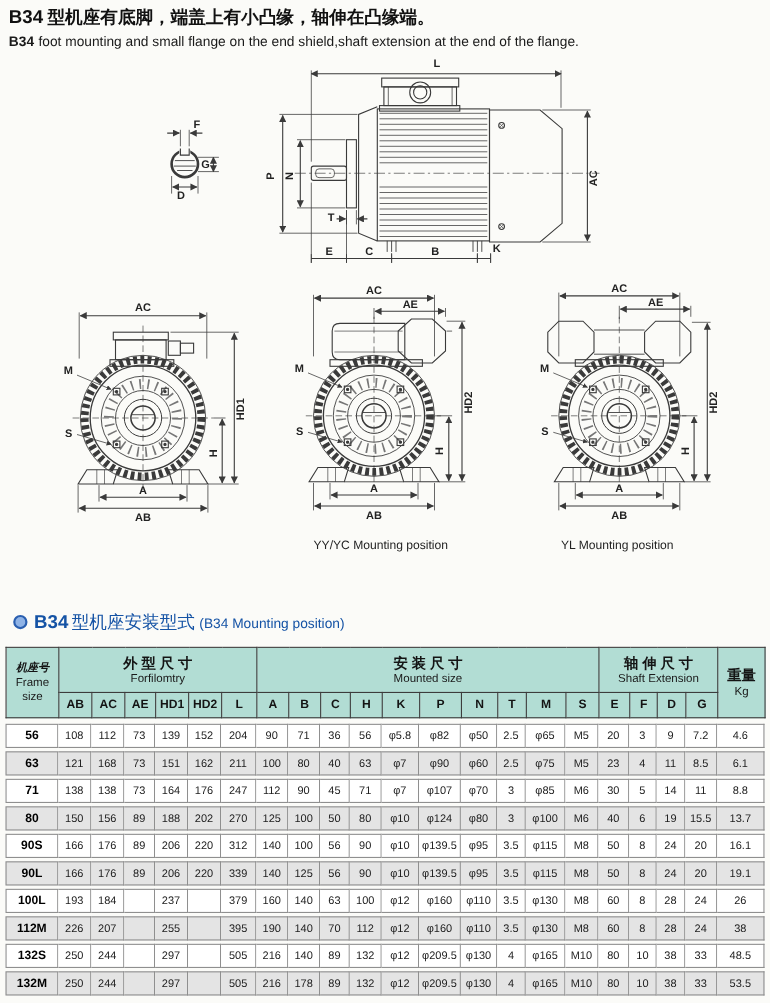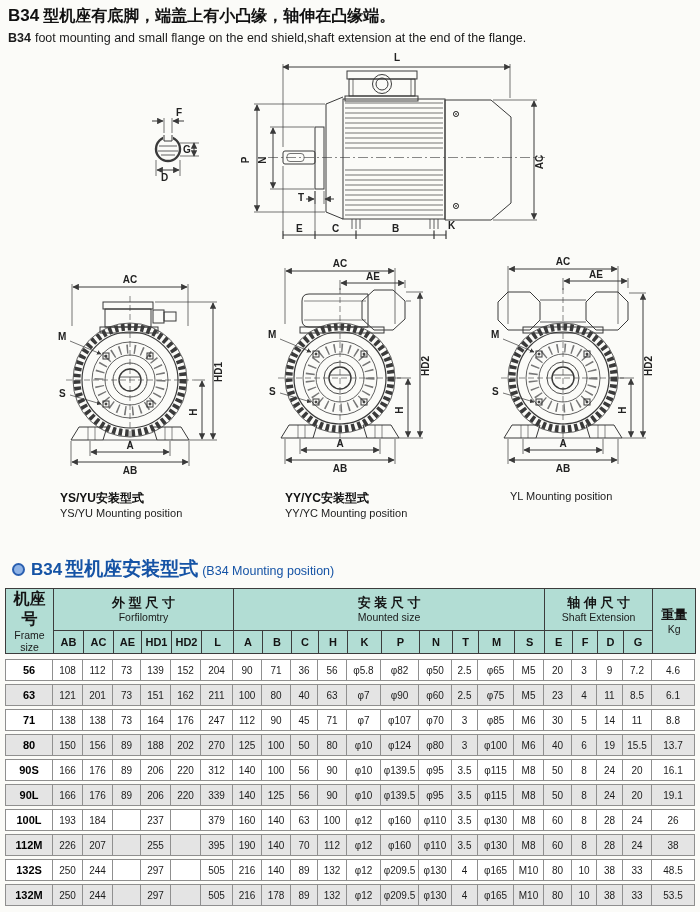--- a/index.html
+++ b/index.html
@@ -22,29 +22,29 @@
   .fv1{left:35px;width:225px;}
   .fv2{left:260px;width:225px;}
   .fv3{left:485px;width:215px;}
   .fv figcaption{padding-left:25px;margin-top:2px;}
   .cap-zh{font-size:12px;font-weight:bold;color:#111;}
   .cap-en{font-size:11px;color:#222;}
   .section-title{position:absolute;left:12px;top:556px;color:#1553a5;font-size:15px;}
   .section-title .bullet{display:inline-block;width:9px;height:9px;border-radius:50%;
     border:2px solid #2a5fb0;background:#8fb3e6;margin-right:6px;vertical-align:-1px;}
   .section-title .model{font-weight:bold;font-size:17px;margin-right:3px;}
-  .section-title .zh{font-weight:bold;font-size:19px;margin-top:45px;}
+  .section-title .zh{font-weight:normal;font-size:16px;margin-top:45px;}
   .section-title .en{font-size:12.5px;margin-left:4px;}
   .table-wrap{position:absolute;left:5px;top:588px;width:690px;}
   table.tbl{width:690px;table-layout:fixed;}
   .tbl-head{border-collapse:collapse;}
   .tbl-head th{background:#b2ddd4;border:1px solid #3c3c3c;padding:0;vertical-align:middle;}
   .tbl-head .zh{font-size:13px;font-weight:bold;color:#141414;line-height:1.25;}
   .tbl-head .en{font-size:10.5px;font-weight:normal;color:#1a1a1a;line-height:1.15;}
-  .tbl-head .frame-h .zh{font-size:16px;}
+  .tbl-head .frame-h .zh{font-size:10px;font-style:italic;}
   .tbl-head th.sub{height:22px;font-size:11px;font-weight:bold;color:#141414;}
   .tbl-head tr:first-child th{height:40px;}
   .tbl-body{border-collapse:separate;border-spacing:0 3px;margin-top:2px;}
   .tbl-body td{
     border:1px solid #8f8f8f;border-left:none;background:#fff;
     text-align:center;height:20px;font-size:10px;color:#1c1c1c;padding:0;
   }
   .tbl-body td:first-child{border-left:1px solid #8f8f8f;font-weight:bold;font-size:11px;color:#000;}
   .tbl-body tr.alt td{background:#e4e4e4;}
 </style>
@@ -196,24 +196,20 @@
         <path d="M70 395 L101 404" stroke-width="0.7" marker-end="url(#ar)"></path>
       </g>
       <text class="dimtxt" x="130" y="283" text-anchor="middle">AC</text>
       <text class="dimtxt" x="222" y="372" transform="rotate(-90 222 372)" text-anchor="middle">HD1</text>
       <text class="dimtxt" x="197" y="412" transform="rotate(-90 197 412)" text-anchor="middle">H</text>
       <text class="dimtxt" x="130" y="449" text-anchor="middle">A</text>
       <text class="dimtxt" x="130" y="474" text-anchor="middle">AB</text>
       <text class="dimtxt" x="58" y="340">M</text>
       <text class="dimtxt" x="59" y="397">S</text>
     </svg>
-    <figcaption>
-      <div class="cap-zh">YS/YU安装型式</div>
-      <div class="cap-en">YS/YU Mounting position</div>
-    </figcaption>
   </figure>
 
   <figure class="fv fv2" style="margin:0">
     <svg width="225" height="236" viewBox="260 252 225 236">
       <g class="lineart">
         <path d="M340 288 V444" stroke-width="0.6" stroke-dasharray="6 3"></path>
         <path d="M278 378 H404" stroke-width="0.6" stroke-dasharray="6 3"></path>
 
         <path d="M309 294 H368 V327 H309 Q302 327 302 320 V301 Q302 294 309 294 Z"></path>
         <path d="M304 301 H366 M304 320 H366" stroke-width="0.6"></path>
@@ -260,21 +256,20 @@
       <text class="dimtxt" x="340" y="267" text-anchor="middle">AC</text>
       <text class="dimtxt" x="373" y="280" text-anchor="middle">AE</text>
       <text class="dimtxt" x="429" y="366" transform="rotate(-90 429 366)" text-anchor="middle">HD2</text>
       <text class="dimtxt" x="403" y="410" transform="rotate(-90 403 410)" text-anchor="middle">H</text>
       <text class="dimtxt" x="340" y="447" text-anchor="middle">A</text>
       <text class="dimtxt" x="340" y="472" text-anchor="middle">AB</text>
       <text class="dimtxt" x="268" y="338">M</text>
       <text class="dimtxt" x="269" y="395">S</text>
     </svg>
     <figcaption>
-      <div class="cap-zh">YY/YC安装型式</div>
       <div class="cap-en">YY/YC Mounting position</div>
     </figcaption>
   </figure>
 
   <figure class="fv fv3" style="margin:0">
     <svg width="215" height="236" viewBox="485 252 215 236">
       <g class="lineart">
         <path d="M563 288 V444" stroke-width="0.6" stroke-dasharray="6 3"></path>
         <path d="M501 378 H627" stroke-width="0.6" stroke-dasharray="6 3"></path>
 
@@ -459,21 +454,21 @@
           <td>M5</td>
           <td>20</td>
           <td>3</td>
           <td>9</td>
           <td>7.2</td>
           <td>4.6</td>
         </tr>
         <tr class="alt">
           <td>63</td>
           <td>121</td>
-          <td>201</td>
+          <td>168</td>
           <td>73</td>
           <td>151</td>
           <td>162</td>
           <td>211</td>
           <td>100</td>
           <td>80</td>
           <td>40</td>
           <td>63</td>
           <td>φ7</td>
           <td>φ90</td>

